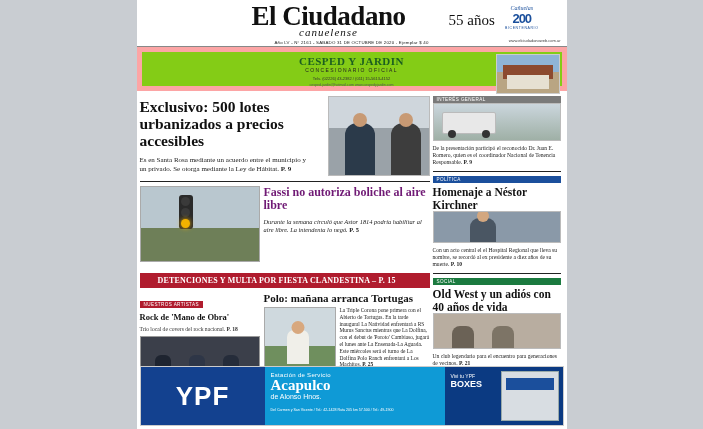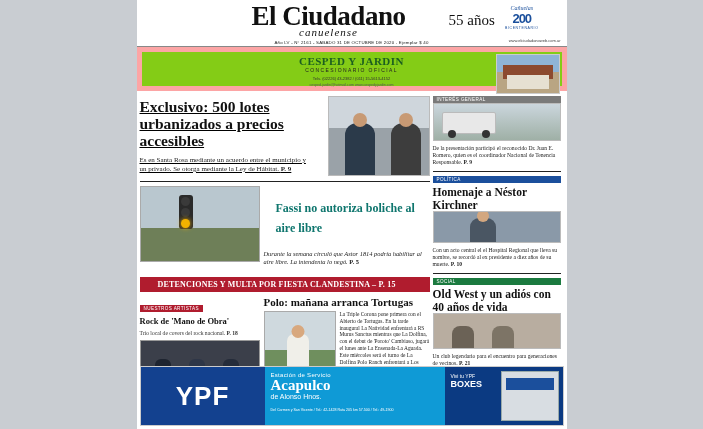--- a/index.html
+++ b/index.html
@@ -32,42 +32,42 @@
   .ad-cesped .t4{text-align:center;font-size:3.6px;color:#555;margin-top:2px;}
   .ad-photo{position:absolute;right:2px;top:2px;width:62px;height:38px;background:linear-gradient(#8fb4d6 0 45%,#b9a583 45% 100%);border:1px solid #ccc;}
   .ad-photo .roof{position:absolute;left:6px;top:10px;width:50px;height:14px;background:#8c4a2f;}
   .ad-photo .wall{position:absolute;left:10px;top:20px;width:42px;height:14px;background:#e6e0d2;}
 
   
   .body{display:flex;padding:3px 3px 0 3px;gap:3px;}
   .colmain{width:290px;}
   .colright{width:128px;}
 
-  .lead{display:flex;gap:20px;text-decoration:underline;}
+  .lead{display:flex;gap:20px;}
   .lead-text{width:168px;}
   .lead h1{font-family:"Liberation Serif",serif;font-weight:bold;font-size:15.5px;line-height:17px;margin:2px 0 0 0;color:#111;}
   .lead p{font-family:"Liberation Serif",serif;font-size:7px;line-height:9px;margin:7px 0 0 0;color:#222;}
   .lead p b{font-weight:bold;}
   .lead-photo{flex:1;height:78px;background:linear-gradient(#cfd6dc 0 40%,#9aa2a8 40% 100%);border:1px solid #bbb;position:relative;overflow:hidden;}
   .p-person{position:absolute;bottom:0;width:30px;height:52px;background:#2b3a4a;border-radius:12px 12px 0 0;}
   .p-person .head{position:absolute;left:50%;transform:translateX(-50%);top:-10px;width:14px;height:14px;border-radius:50%;background:#c89a74;}
   .p-person.a{left:16px;}
   .p-person.b{left:62px;background:#3d3d3d;}
 
   .divider{height:1px;background:#222;margin:5px 0 4px 0;}
 
   .second{display:flex;gap:4px;}
   .sec-photo{width:118px;height:74px;background:#7d8a7e;border:1px solid #aaa;position:relative;overflow:hidden;}
   .sec-photo .sky{position:absolute;inset:0 0 45% 0;background:#b9c7cf;}
   .sec-photo .grass{position:absolute;left:0;right:0;bottom:0;height:45%;background:#6e7f58;}
   .sec-photo .light{position:absolute;left:38px;top:8px;width:14px;height:34px;background:#2a2a2a;border-radius:3px;}
   .sec-photo .light i{display:block;width:9px;height:9px;border-radius:50%;margin:2px auto;background:#3a3a3a;}
   .sec-photo .light i.on{background:#f2b200;box-shadow:0 0 5px #f2b200;}
   .sec-text{flex:1;}
-  .sec-text h2{font-family:"Liberation Serif",serif;font-weight:bold;font-size:12px;line-height:20px;margin:12px;color:#0f766e;}
+  .sec-text h2{font-family:"Liberation Serif",serif;font-weight:bold;font-size:12px;line-height:13px;margin:0;color:#701a75;}
   .sec-text p{font-family:"Liberation Serif",serif;font-style:italic;font-size:6.4px;line-height:8px;margin:6px 0 0 0;color:#222;}
   .sec-text p .pg{font-style:normal;font-weight:bold;}
 
   .banner{margin-top:11px;background:#b01c2e;color:#fff;font-family:"Liberation Serif",serif;font-weight:bold;font-size:8px;padding:3px 18px;letter-spacing:.2px;}
 
   .row3{display:flex;gap:4px;margin-top:4px;}
   .box-artistas{width:120px;}
   .tag{display:inline-block;background:#b01c2e;color:#fff;font-size:4.6px;padding:1px 4px;letter-spacing:.4px;}
   .box-artistas h3{font-family:"Liberation Serif",serif;font-weight:bold;font-size:8.5px;line-height:9.5px;margin:3px 0 0 0;color:#111;}
   .box-artistas p{font-family:"Liberation Serif",serif;font-size:5.6px;line-height:7px;margin:3px 0 0 0;color:#333;}

